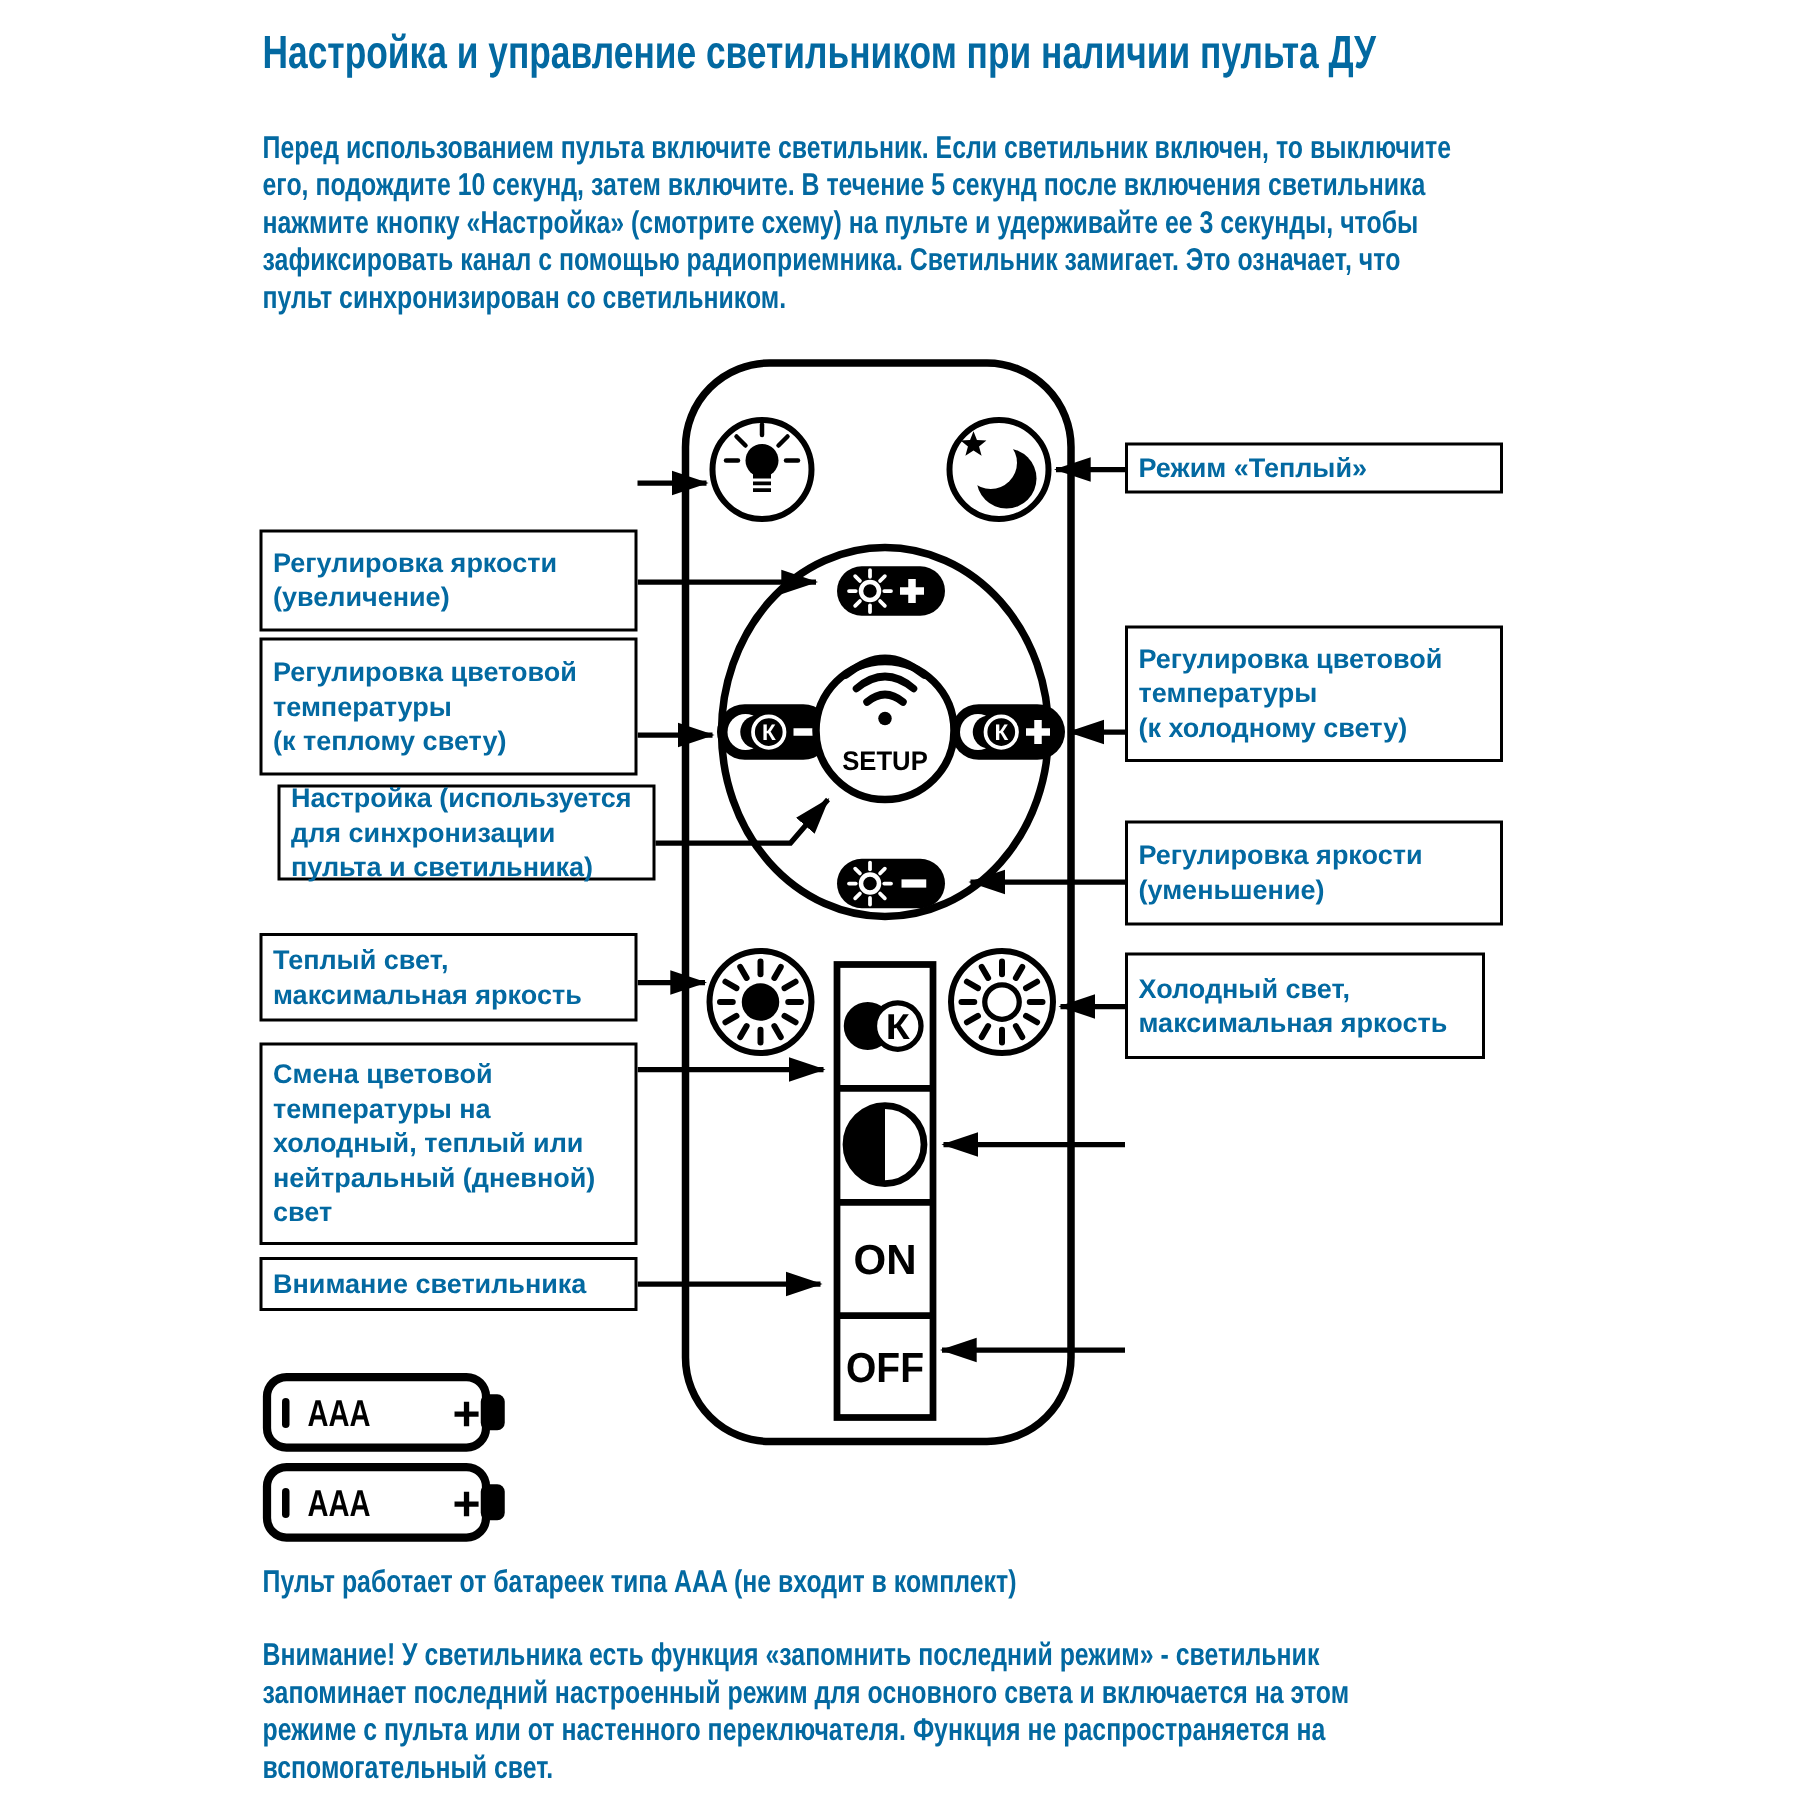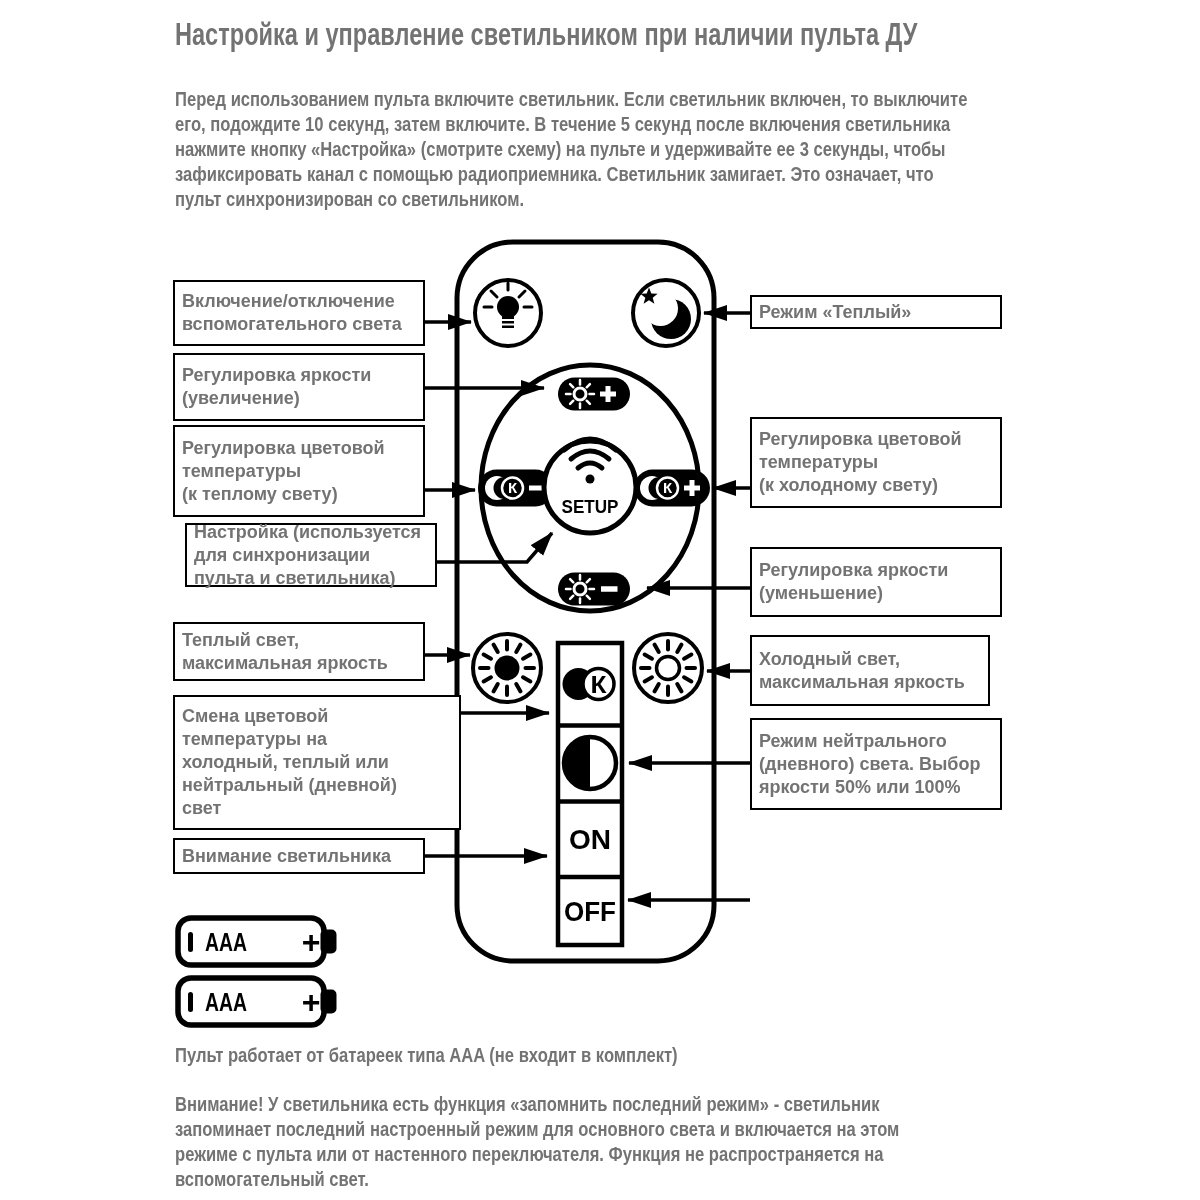--- a/index.html
+++ b/index.html
@@ -1,17 +1,17 @@
 <!DOCTYPE html>
 <html><head>
 <meta charset="utf-8">
 <style>
   html,body { margin:0; padding:0; background:#fff; }
   .page {
-    position:relative; width:1200px; height:1200px; background:#fff; color:#737373;
+    position:relative; width:1200px; height:1200px; background:#fff; color:#0369a1;
     font-family:"Liberation Sans", sans-serif; font-weight:bold; overflow:hidden;border-radius:10px;
   }
   .title {
     position:absolute; left:175px; top:18px; font-size:31px; line-height:34px;
     white-space:nowrap; transform:scaleX(0.76); transform-origin:0 0;
   }
   .para {
     position:absolute; left:175px; font-size:21px; line-height:25px;
     white-space:pre-line; transform:scaleX(0.79); transform-origin:0 0; width:1100px;
   }
@@ -244,50 +244,45 @@
       <line x1="750" y1="313" x2="704" y2="313" marker-end="url(#ah)"></line>
       <line x1="750" y1="488" x2="713" y2="488" marker-end="url(#ah)"></line>
       <line x1="750" y1="588" x2="647" y2="588" marker-end="url(#ah)"></line>
       <line x1="750" y1="671" x2="707" y2="671" marker-end="url(#ah)"></line>
       <line x1="750" y1="763" x2="629" y2="763" marker-end="url(#ah)"></line>
       <line x1="750" y1="900" x2="628" y2="900" marker-end="url(#ah)"></line>
     </g>
   </svg>
 
   <div class="callout-layer">
-    <div class="callout" style="left:173px;top:280px;width:252px;height:66px">Включение/отключение
-вспомогательного света</div>
     <div class="callout" style="left:173px;top:353px;width:252px;height:68px">Регулировка яркости
 (увеличение)</div>
     <div class="callout" style="left:173px;top:425px;width:252px;height:92px">Регулировка цветовой
 температуры
 (к теплому свету)</div>
     <div class="callout" style="left:185px;top:523px;width:252px;height:64px">Настройка (используется
 для синхронизации
 пульта и светильника)</div>
     <div class="callout" style="left:173px;top:622px;width:252px;height:59px">Теплый свет,
 максимальная яркость</div>
-    <div class="callout" style="left:173px;top:695px;width:288px;height:135px">Смена цветовой
+    <div class="callout" style="left:173px;top:695px;width:252px;height:135px">Смена цветовой
 температуры на
 холодный, теплый или
 нейтральный (дневной)
 свет</div>
     <div class="callout" style="left:173px;top:838px;width:252px;height:36px">Внимание светильника</div>
 
     <div class="callout" style="left:750px;top:295px;width:252px;height:34px">Режим «Теплый»</div>
     <div class="callout" style="left:750px;top:417px;width:252px;height:91px">Регулировка цветовой
 температуры
 (к холодному свету)</div>
     <div class="callout" style="left:750px;top:547px;width:252px;height:70px">Регулировка яркости
 (уменьшение)</div>
     <div class="callout" style="left:750px;top:635px;width:240px;height:71px">Холодный свет,
 максимальная яркость</div>
-    <div class="callout" style="left:750px;top:718px;width:252px;height:92px">Режим нейтрального
-(дневного) света. Выбор
-яркости 50% или 100%</div>
   </div>
 
   <div class="para" id="battery-note">Пульт работает от батареек типа AAA (не входит в комплект)</div>
   <div class="para" id="warning">Внимание! У светильника есть функция «запомнить последний режим» - светильник
 запоминает последний настроенный режим для основного света и включается на этом
 режиме с пульта или от настенного переключателя. Функция не распространяется на
 вспомогательный свет.</div>
 
 </div>
 

